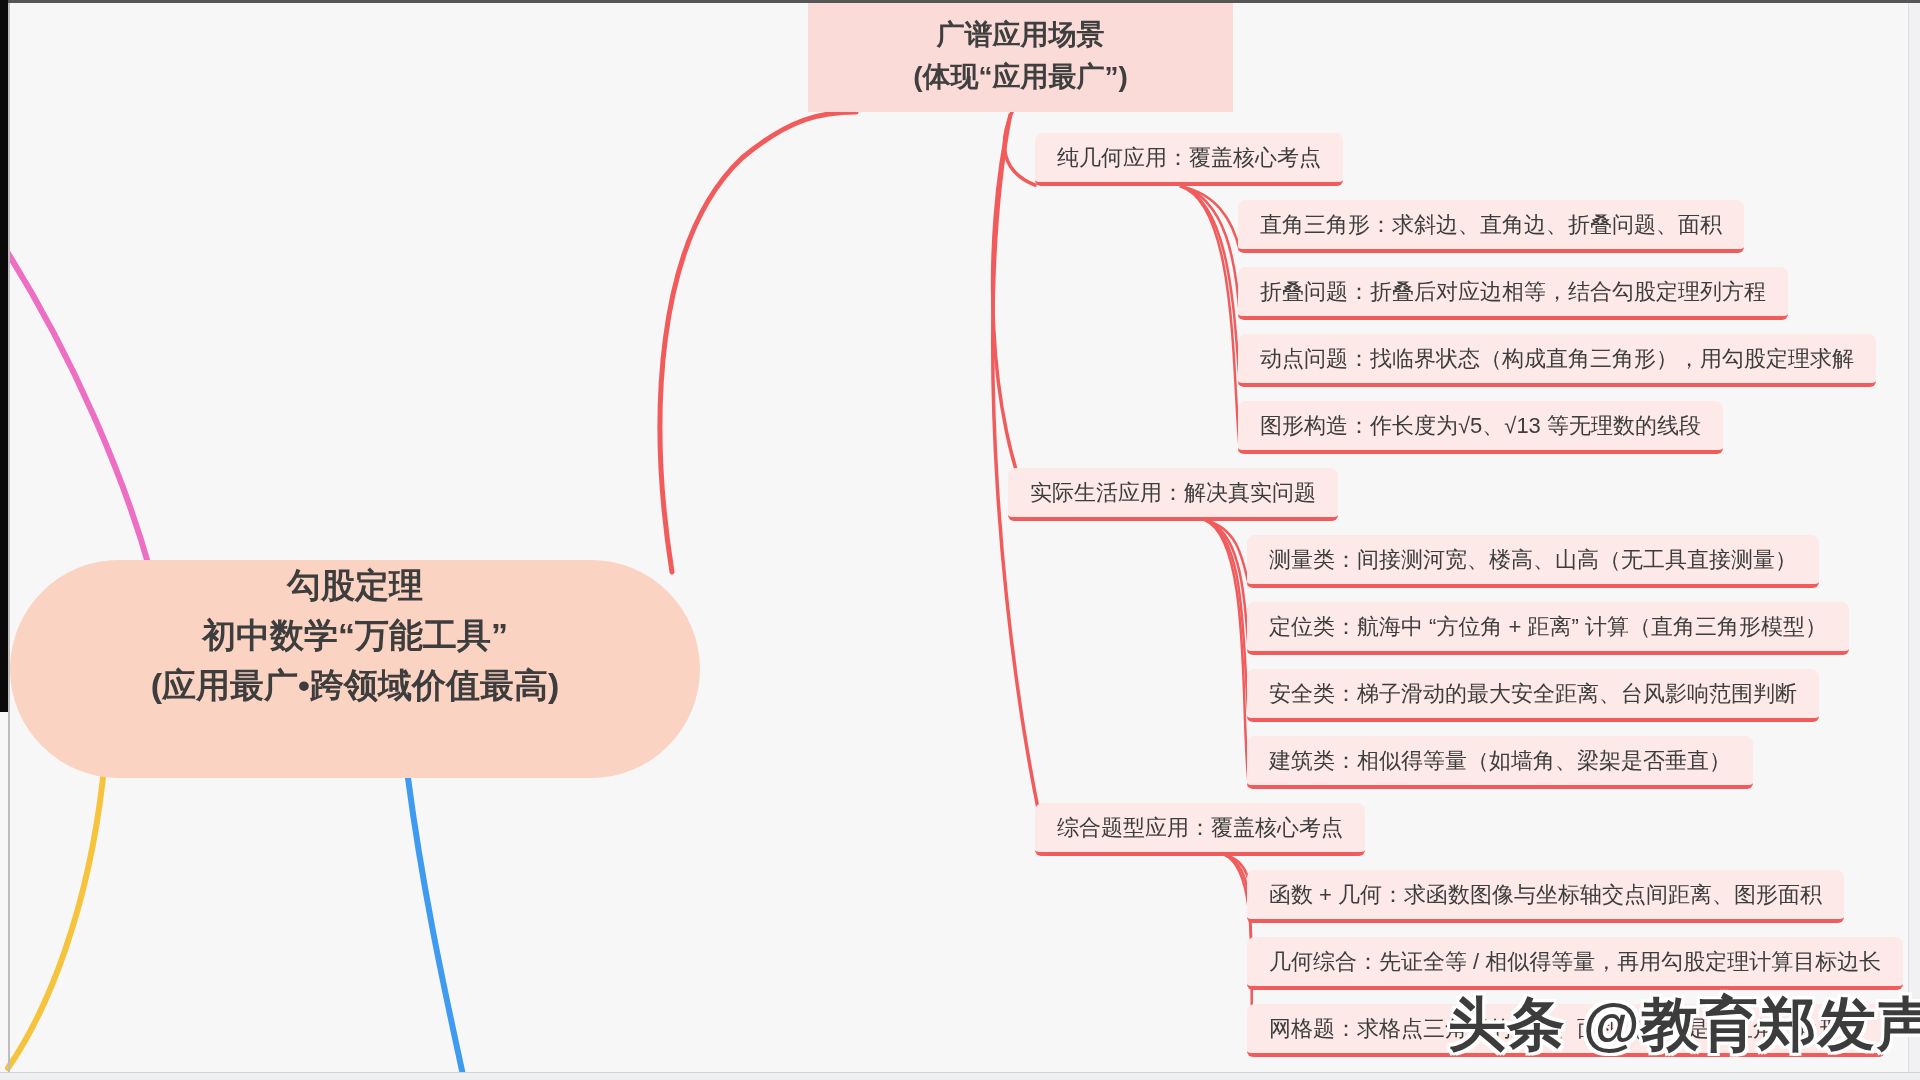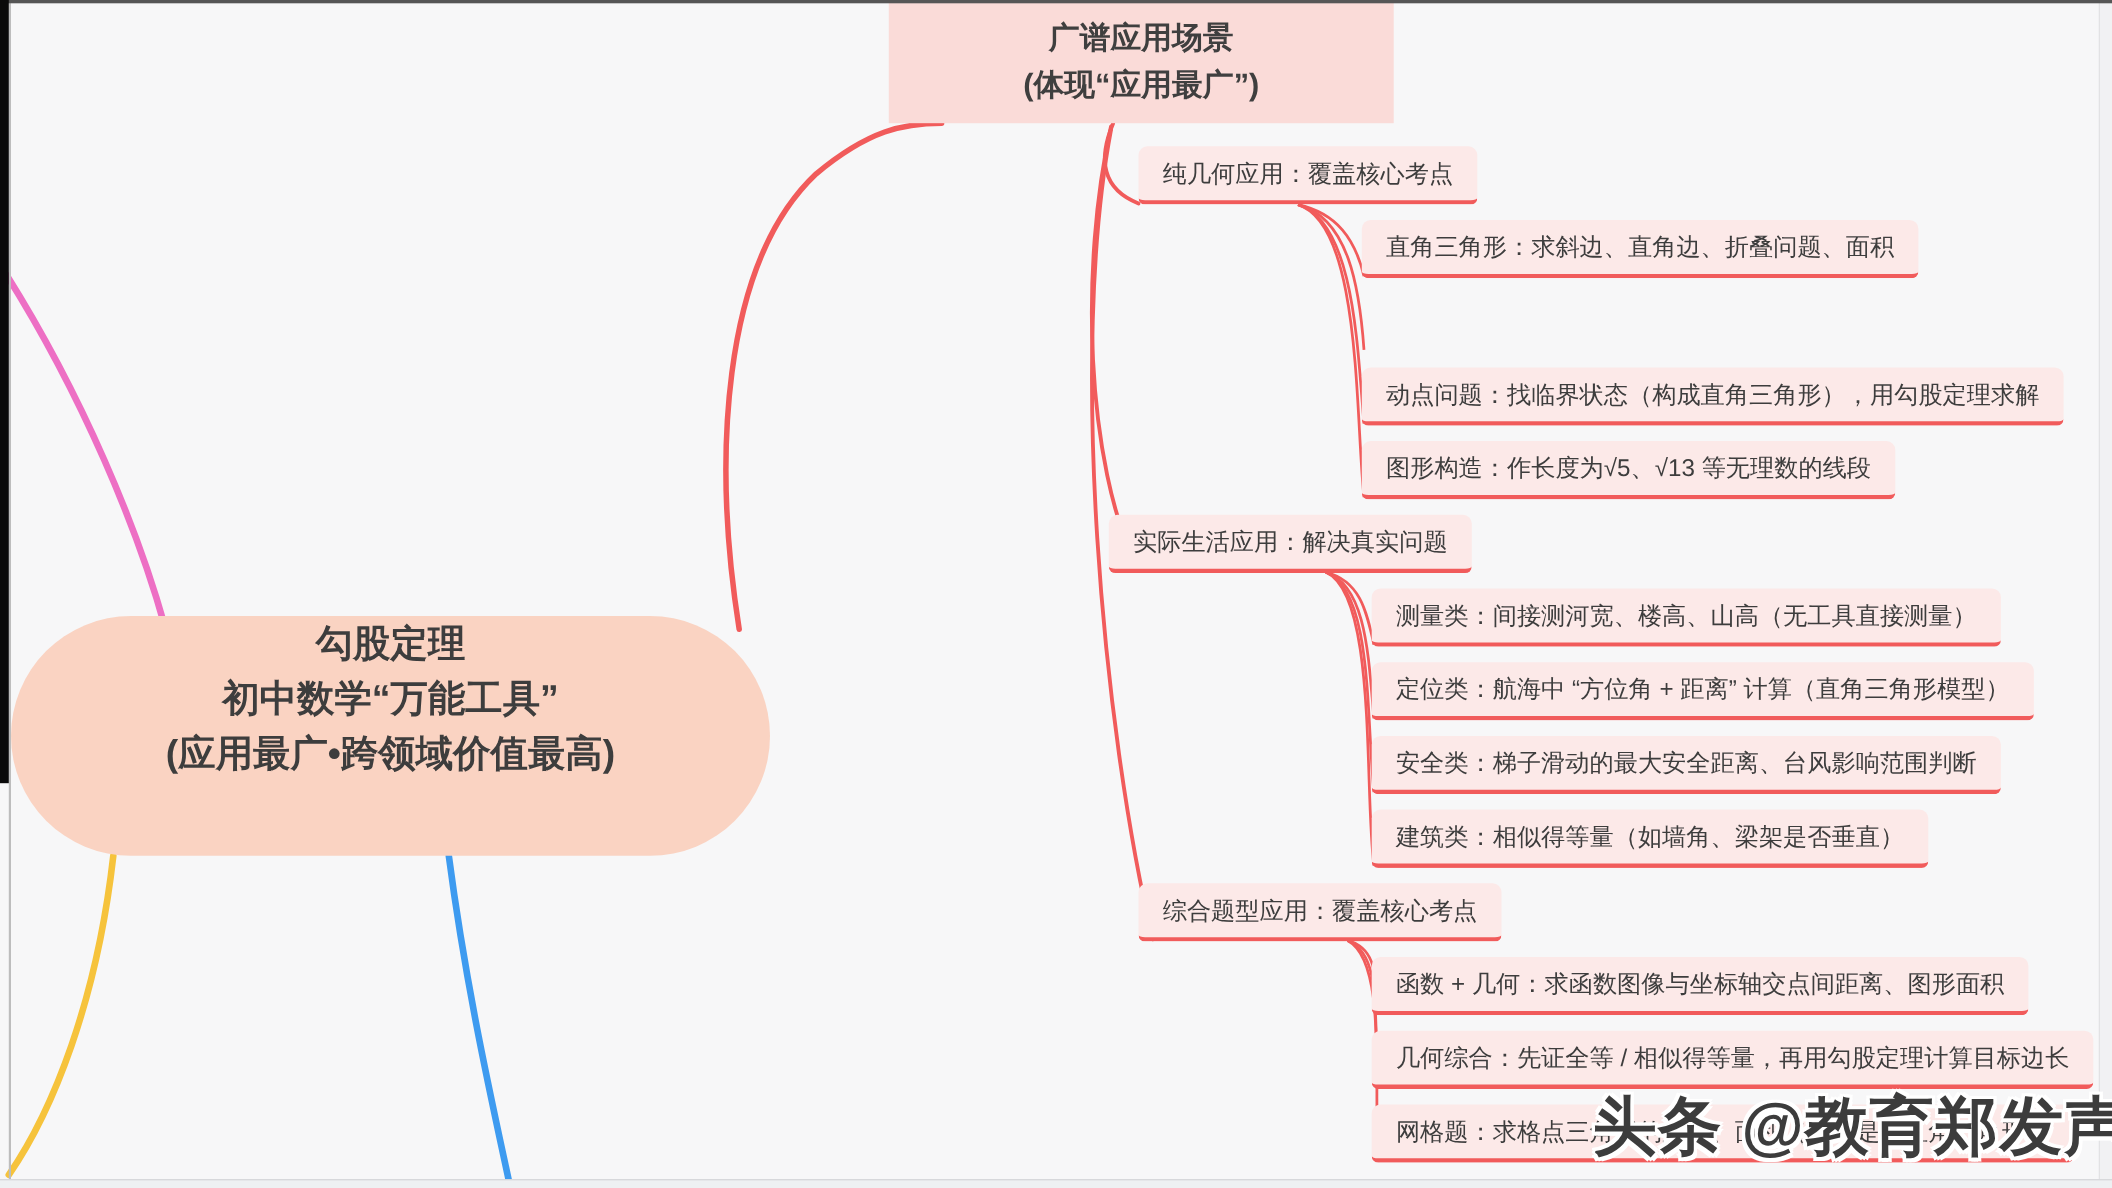--- a/index.html
+++ b/index.html
@@ -10,21 +10,21 @@
     color:#3d3d3d;
   }
   svg.links{position:absolute;left:0;top:0;z-index:1;}
   .node-box{
     position:absolute;z-index:2;height:49px;line-height:49px;
     padding:0 22px;white-space:nowrap;font-size:22px;
     background:#fce9e8;color:#3d3d3d;
     border-bottom:4px solid #f15b5b;border-radius:8px 8px 6px 6px;
   }
   .top-node{
-    position:absolute;z-index:2;left:808px;top:2px;width:459px;
+    position:absolute;z-index:2;left:808px;top:2px;width:425px;
     background:#fadbd8;text-align:center;font-weight:bold;
     font-size:28px;line-height:42px;padding:12px 0 14px;color:#3f3f3f;
   }
   .center-node{
     position:absolute;z-index:2;left:10px;top:560px;width:690px;height:218px;
     background:#fad3c2;border-radius:112px;
     display:flex;flex-direction:column;
     text-align:center;font-weight:bold;font-size:34px;line-height:50px;color:#3d3d3d;
   }
   .watermark{
@@ -79,20 +79,21 @@
     <div>(应用最广•跨领域价值最高)</div>
   </div>
 
   <div class="top-node">
     <div>广谱应用场景</div>
     <div>(体现“应用最广”)</div>
   </div>
 
   <div class="node-box" style="left:1035px;top:133px;">纯几何应用：覆盖核心考点</div>
   <div class="node-box" style="left:1238px;top:200px;">直角三角形：求斜边、直角边、折叠问题、面积</div>
+  <div class="node-box" style="left:1238px;top:267px;">折叠问题：折叠后对应边相等，结合勾股定理列方程</div>
   <div class="node-box" style="left:1238px;top:334px;">动点问题：找临界状态（构成直角三角形），用勾股定理求解</div>
   <div class="node-box" style="left:1238px;top:401px;">图形构造：作长度为√5、√13 等无理数的线段</div>
 
   <div class="node-box" style="left:1008px;top:468px;">实际生活应用：解决真实问题</div>
   <div class="node-box" style="left:1247px;top:535px;">测量类：间接测河宽、楼高、山高（无工具直接测量）</div>
   <div class="node-box" style="left:1247px;top:602px;">定位类：航海中 “方位角 + 距离” 计算（直角三角形模型）</div>
   <div class="node-box" style="left:1247px;top:669px;">安全类：梯子滑动的最大安全距离、台风影响范围判断</div>
   <div class="node-box" style="left:1247px;top:736px;">建筑类：相似得等量（如墙角、梁架是否垂直）</div>
 
   <div class="node-box" style="left:1035px;top:803px;">综合题型应用：覆盖核心考点</div>

